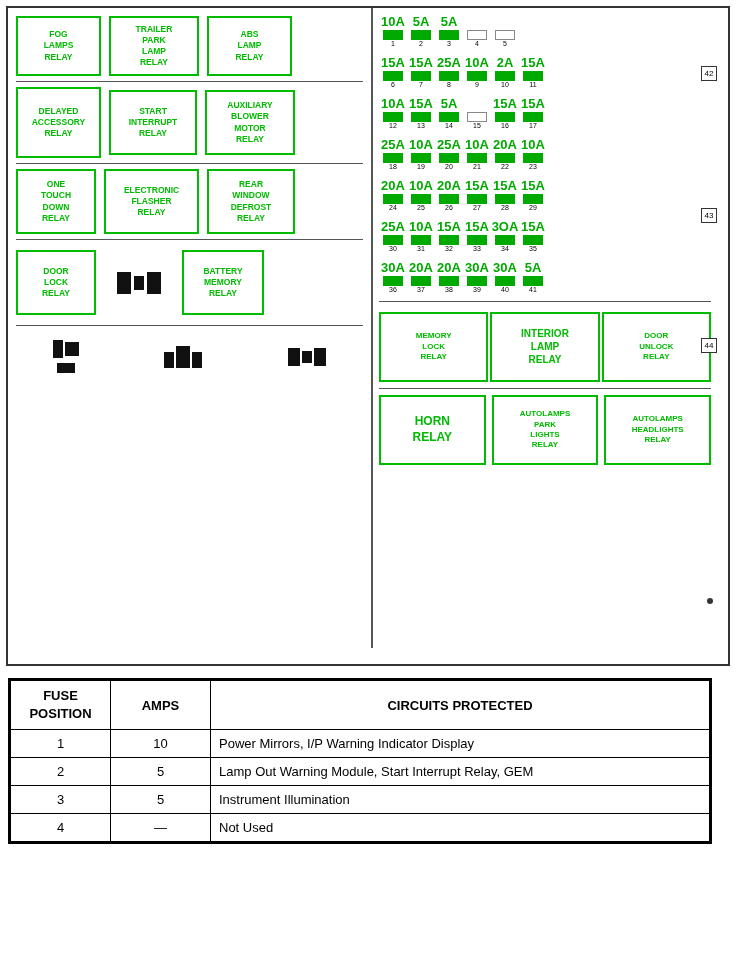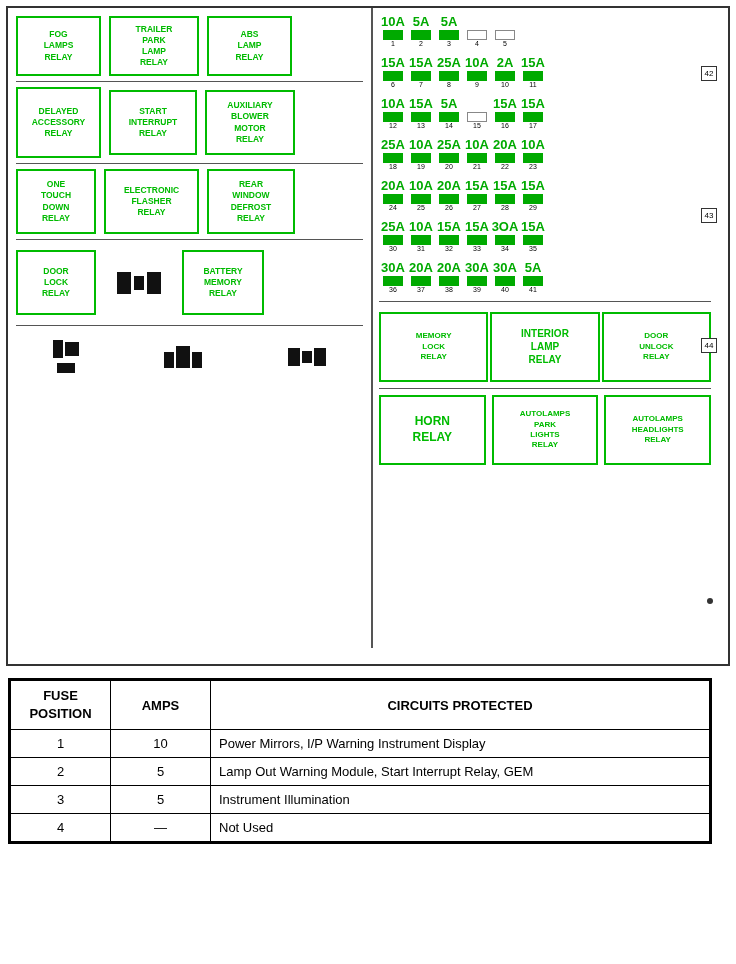--- a/index.html
+++ b/index.html
@@ -654,21 +654,21 @@
         </th>
         <th>
           <span>CIRCUITS PROTECTED</span>
         </th>
       </tr>
     </thead>
     <tbody>
       <tr>
         <td>1</td>
         <td>10</td>
-        <td>Power Mirrors, I/P Warning Instrument Display</td>
+        <td>Power Mirrors, I/P Warning Indicator Display</td>
       </tr>
       <tr>
         <td>2</td>
         <td>5</td>
         <td>Lamp Out Warning Module, Start Interrupt Relay, GEM</td>
       </tr>
       <tr>
         <td>3</td>
         <td>5</td>
         <td>Instrument Illumination</td>

